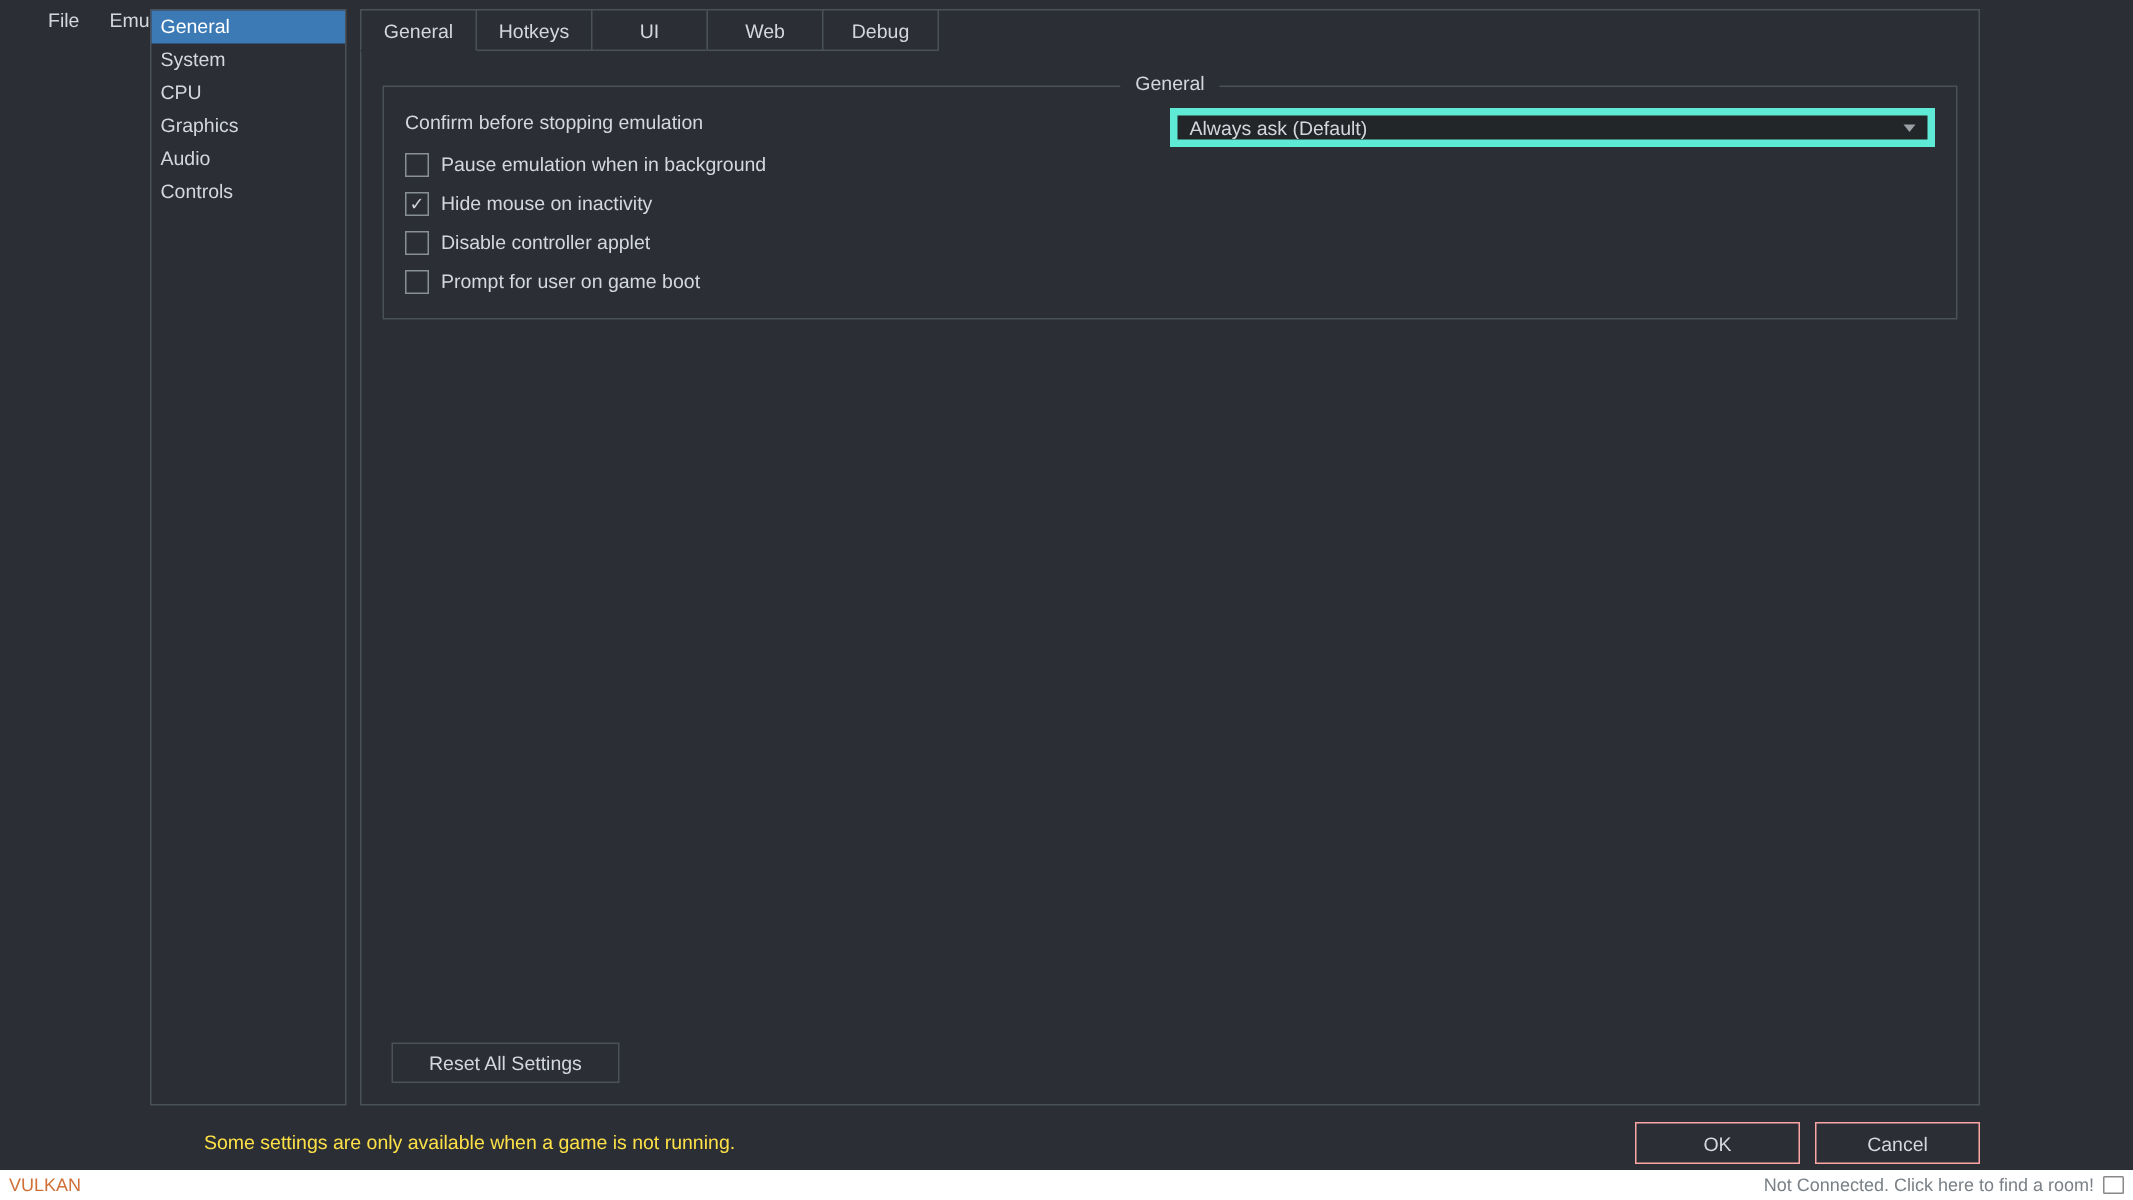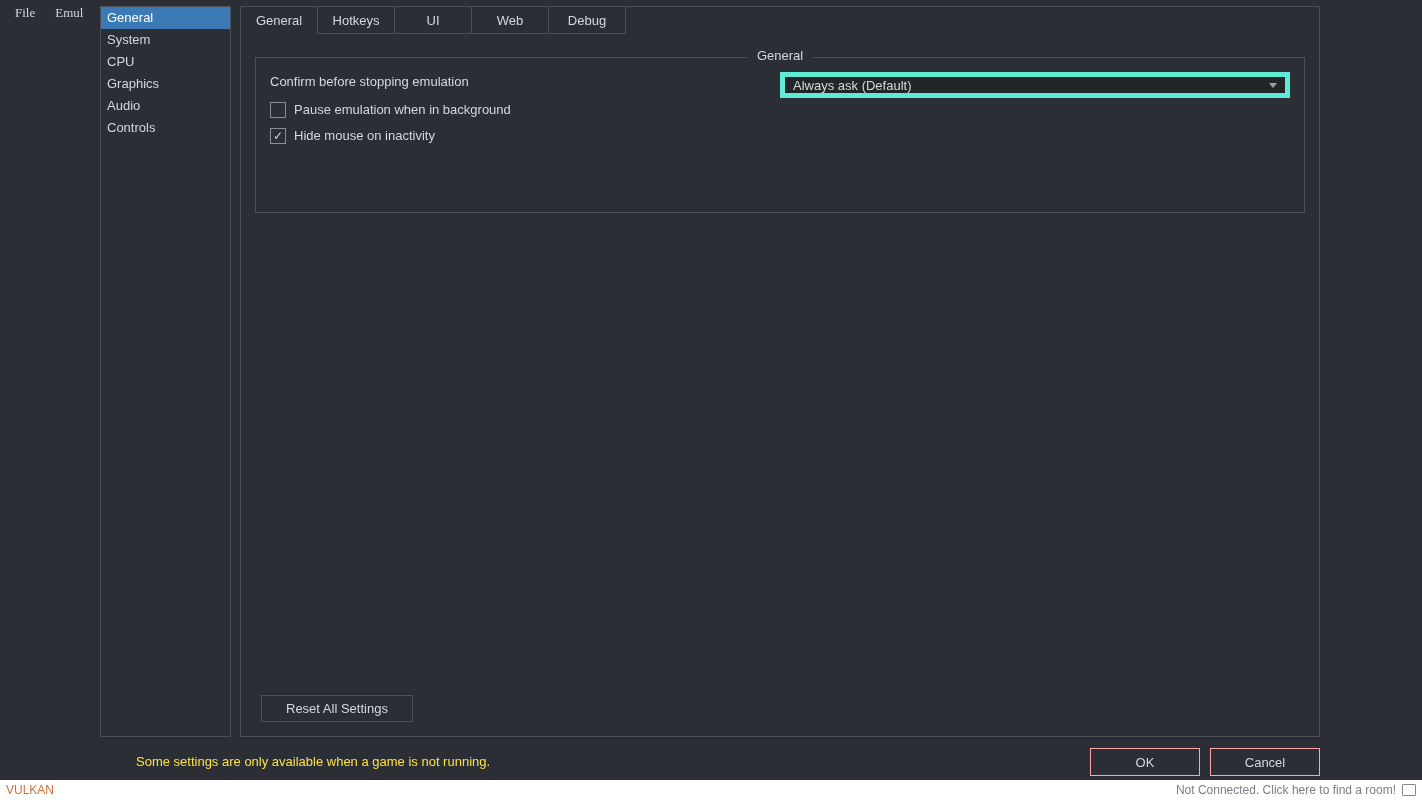--- a/index.html
+++ b/index.html
@@ -12,22 +12,21 @@
   color: #d4d8dc;
   overflow: hidden;
   position: relative;
 }
 .menubar {
   position: absolute;
   top: 0; left: 0;
   height: 26px;
   display: flex;
   align-items: center;
-  padding: 0 5px;
-  font-family: Liberation Serif, serif;
+  padding: 0 22px;
 }
 .menubar span { padding: 4px 10px; cursor: default; }
 .dialog {
   position: absolute;
   top: 6px;
   left: 100px;
   width: 1222px;
   height: 776px;
   background: #2b2f35;
 }
@@ -240,20 +239,28 @@
       <div style="height:4px"></div>
 
       <div class="checkbox-row">
         <span class="checkbox"></span>
         <span>Pause emulation when in background</span>
       </div>
       <div class="checkbox-row">
         <span class="checkbox">✓</span>
         <span>Hide mouse on inactivity</span>
       </div>
+      <div class="checkbox-row">
+        <span class="checkbox"></span>
+        <span>Disable controller applet</span>
+      </div>
+      <div class="checkbox-row">
+        <span class="checkbox"></span>
+        <span>Prompt for user on game boot</span>
+      </div>
     </div>
 
     <button class="reset-btn">Reset All Settings</button>
   </div>
 
   <div class="footer-text">Some settings are only available when a game is not running.</div>
 
   <button class="btn btn-ok">OK</button>
   <button class="btn btn-cancel">Cancel</button>
 

